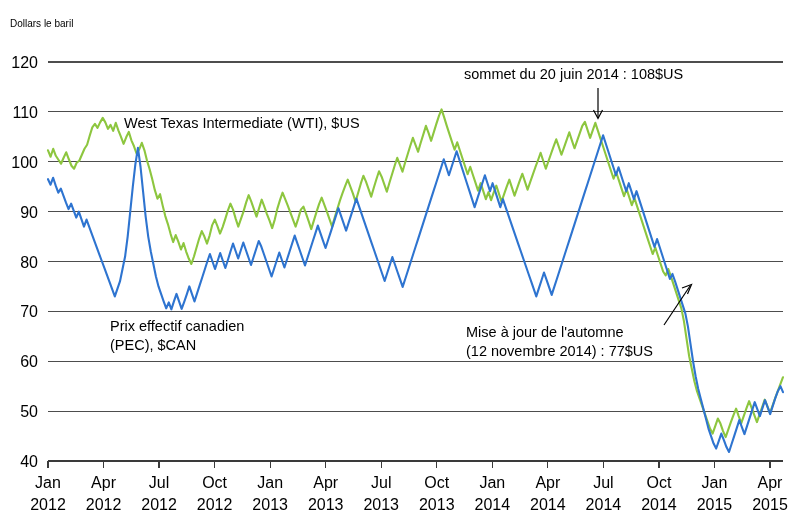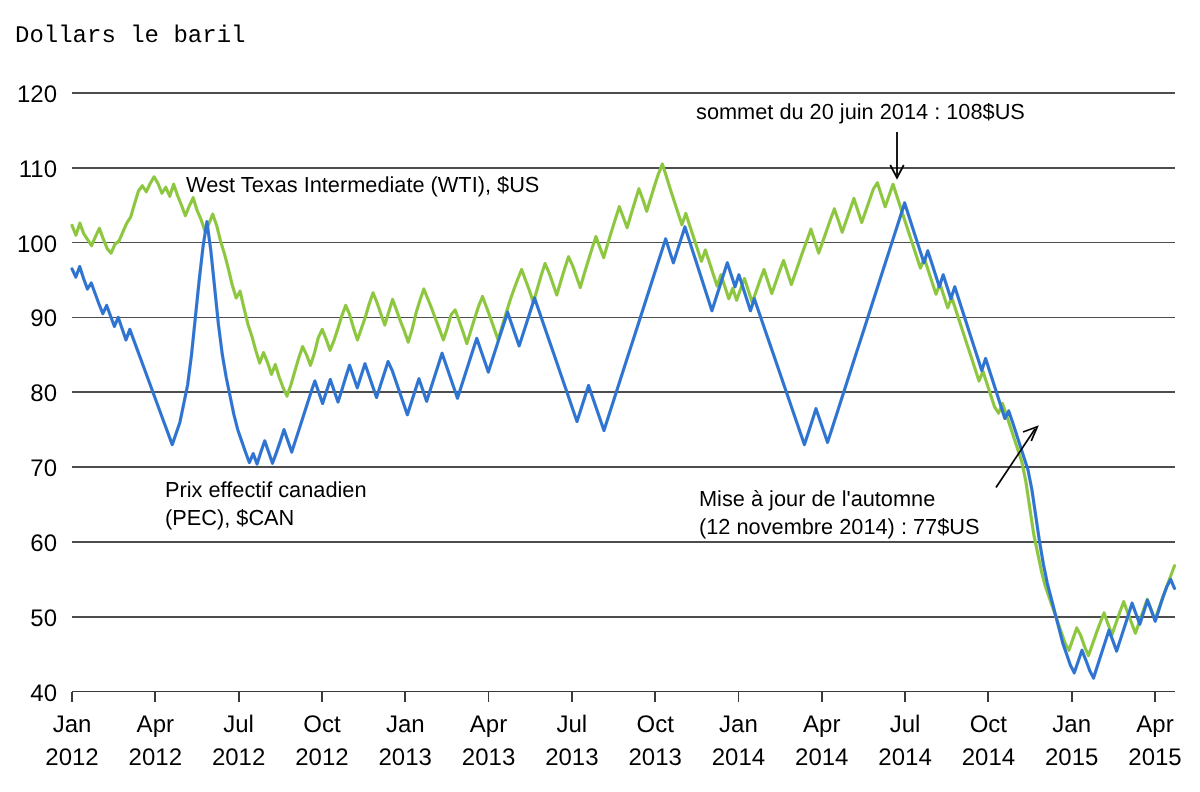--- a/index.html
+++ b/index.html
@@ -18,24 +18,23 @@
   #chart-root {
     position: absolute;
     left: 0; top: 0;
     width: 800px;
     height: 528px;
   }
   .axis-title {
     position: absolute;
     left: 10px;
     top: 16px;
-    font-size: 16px;
+    font-size: 10px;
     line-height: 16px;
     white-space: nowrap;
-    font-family: Liberation Mono, monospace;
   }
   svg.plot {
     position: absolute;
     left: 0;
     top: 0;
     width: 800px;
     height: 528px;
   }
   .ytick-label {
     font-size: 16px;

